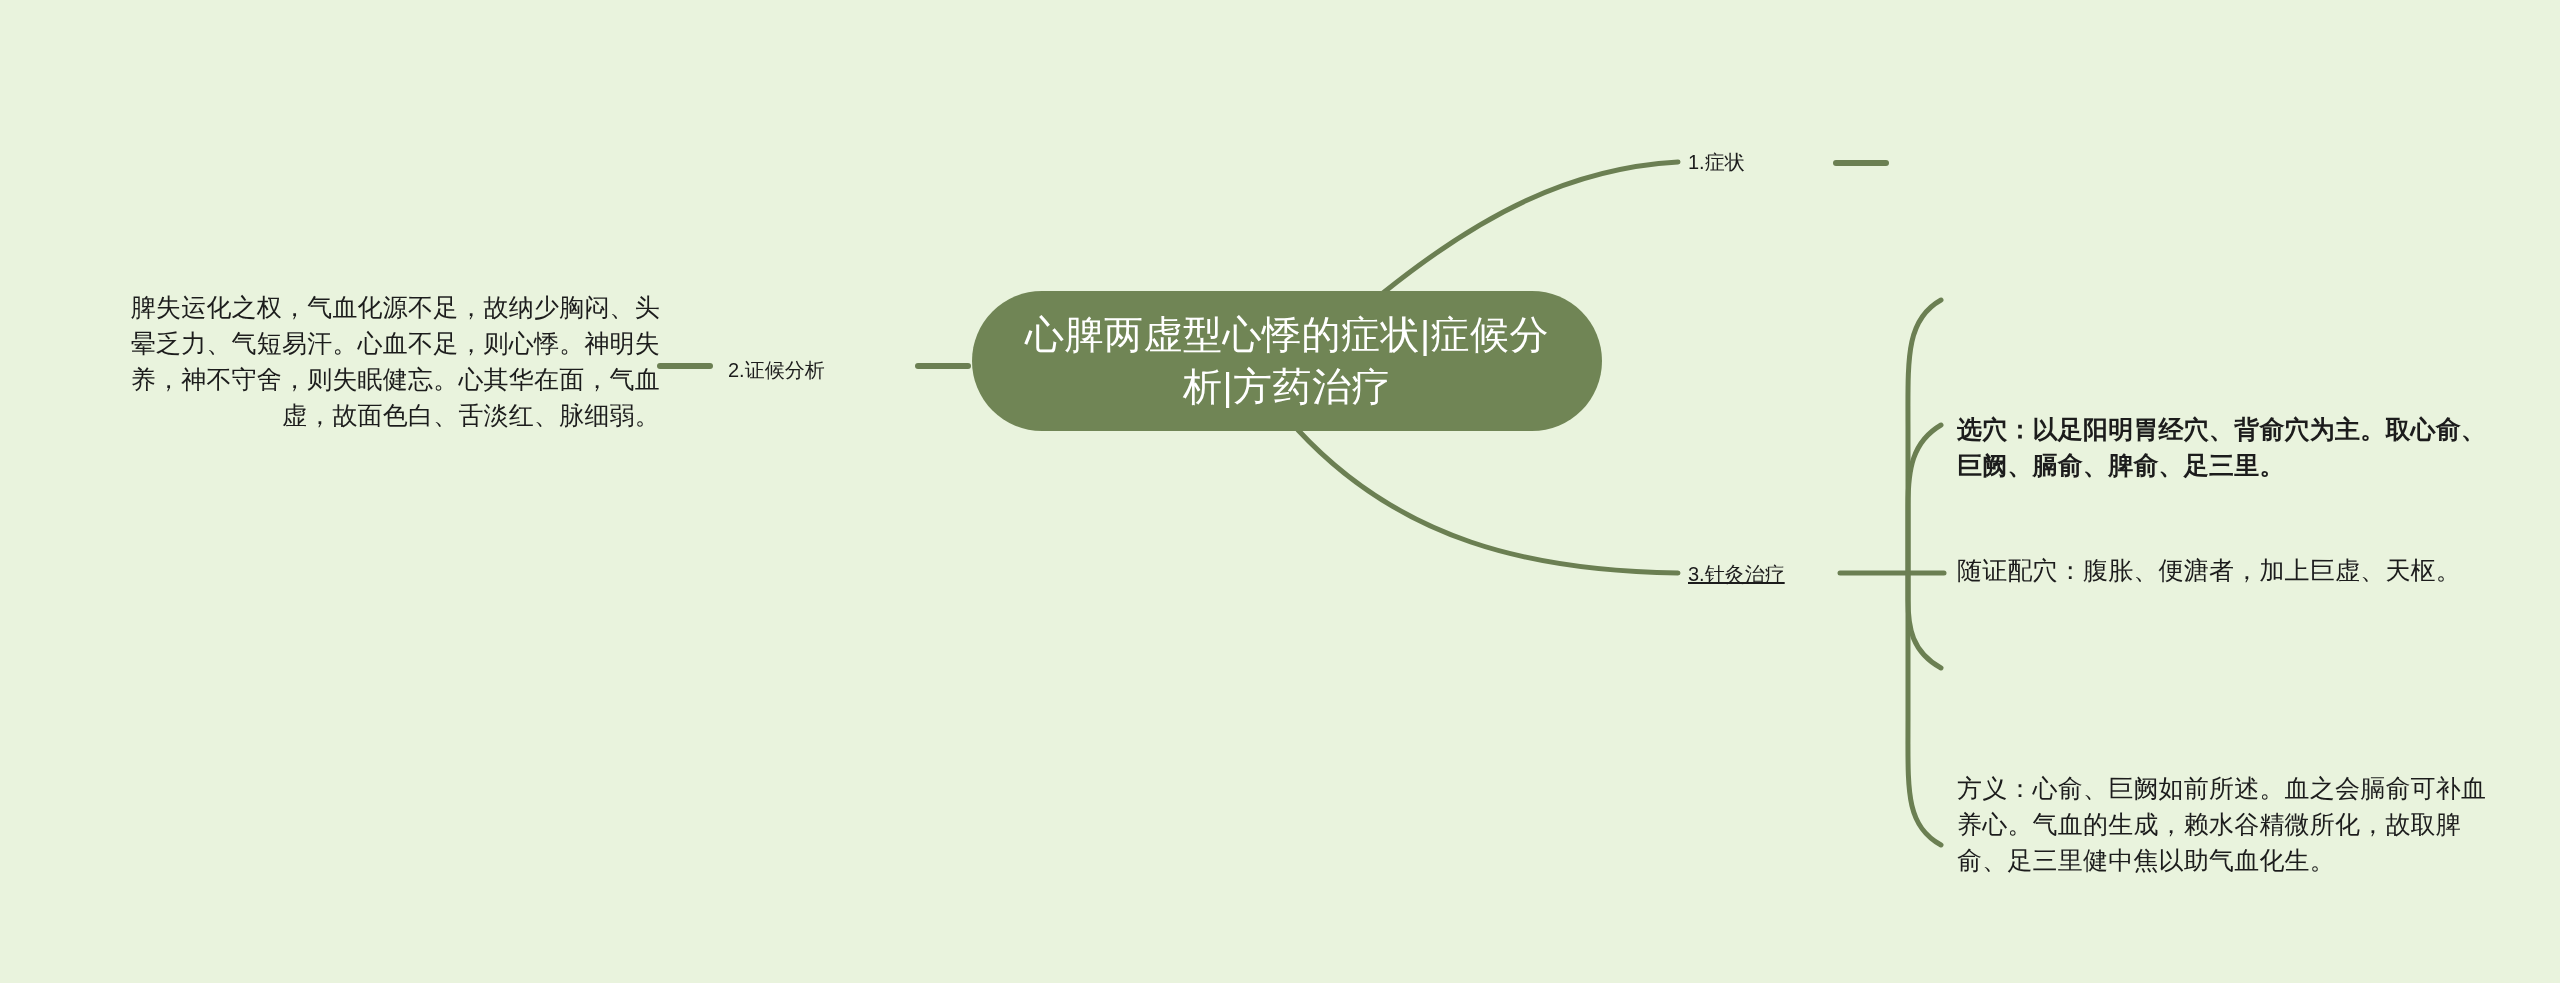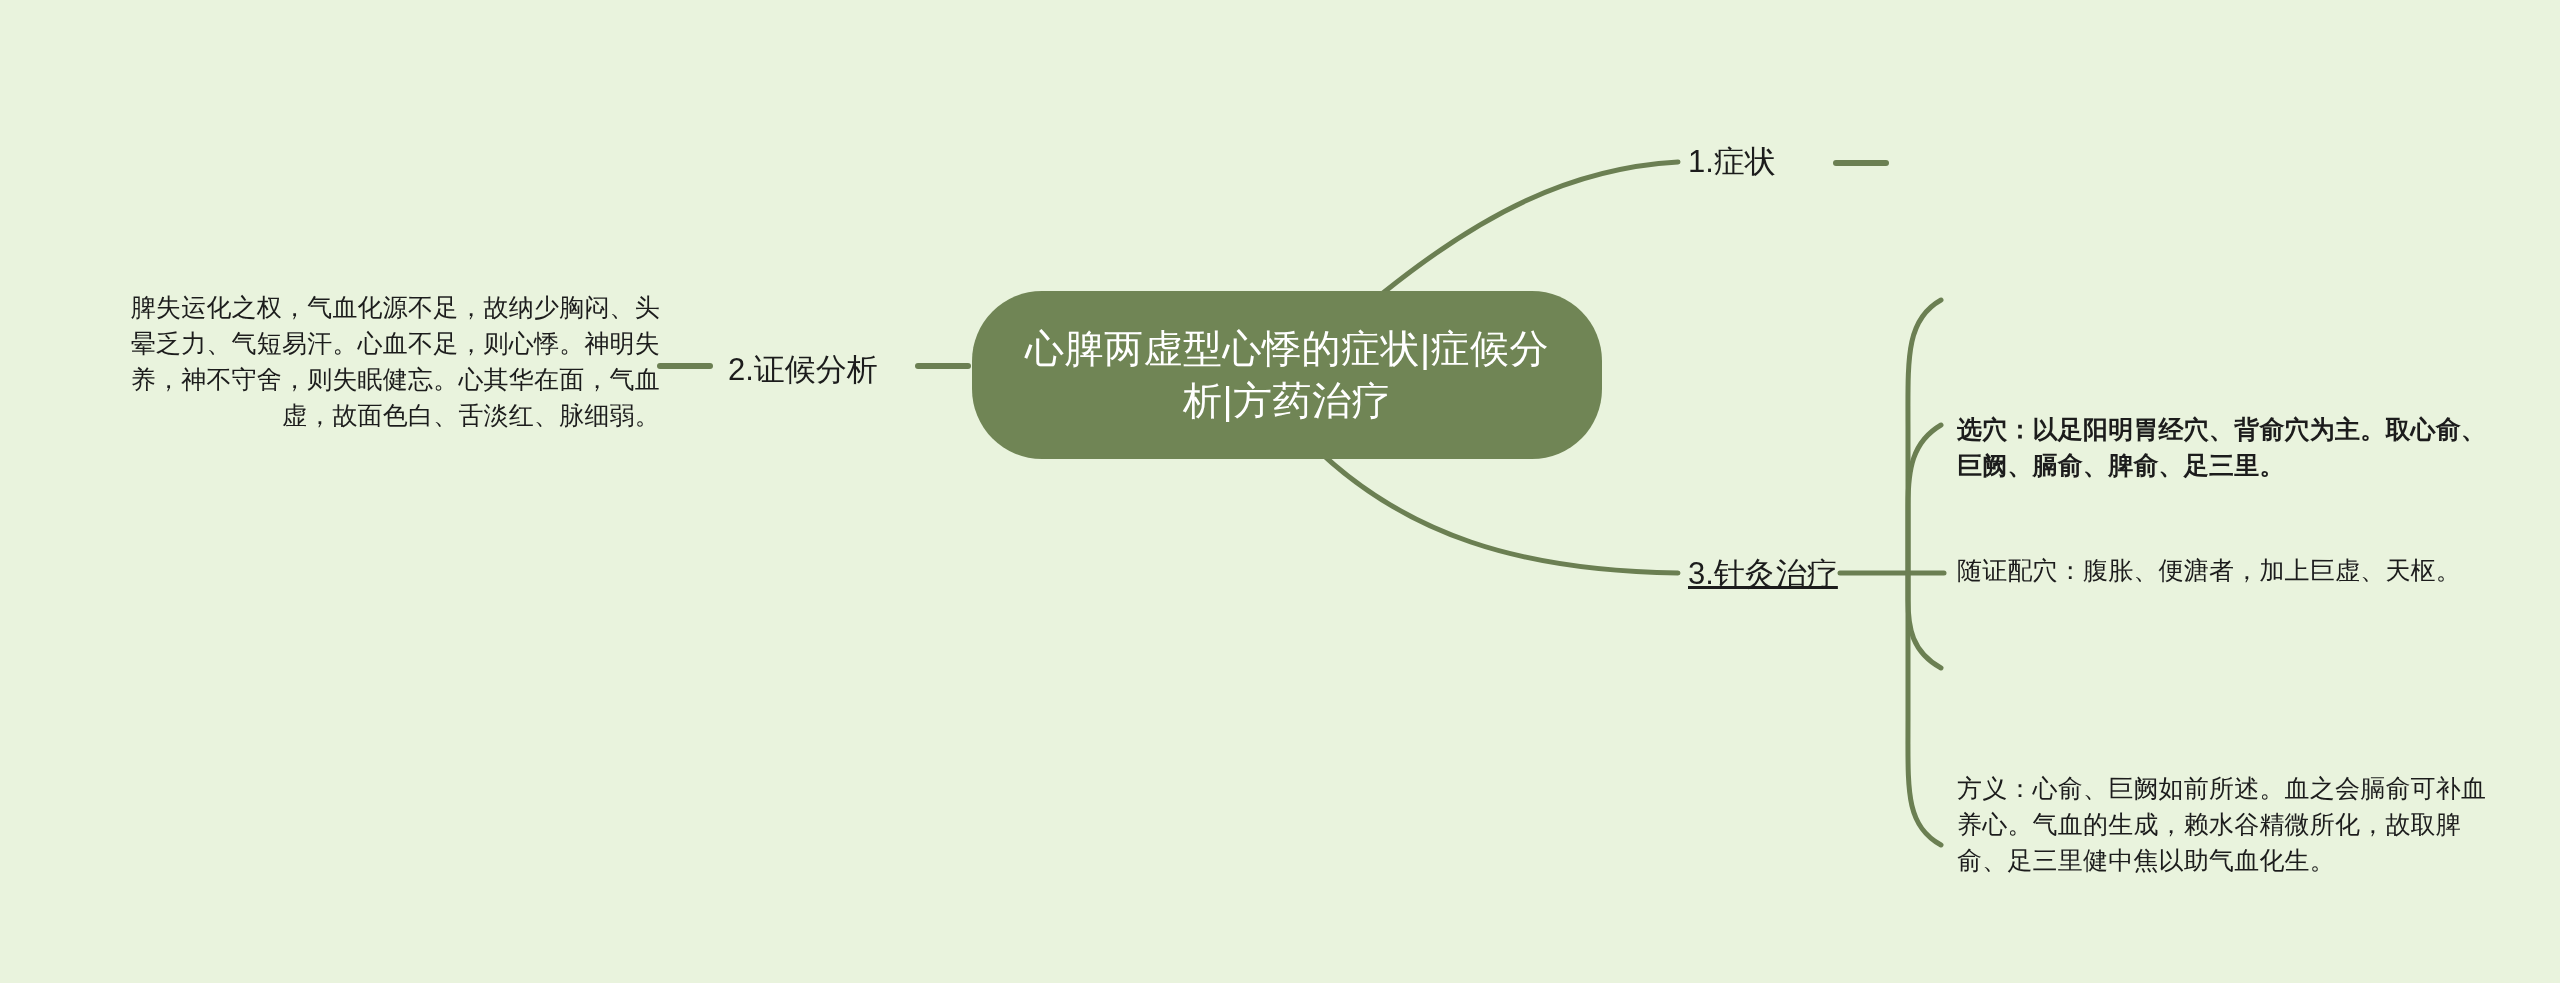--- a/index.html
+++ b/index.html
@@ -27,21 +27,21 @@
     height: 983px;
     pointer-events: none;
   }
 
   
   .root-node {
     position: absolute;
     left: 972px;
     top: 291px;
     width: 630px;
-    height: 168px;
+    height: 140px;
     background: #708555;
     border-radius: 70px;
     display: flex;
     align-items: center;
     justify-content: flex-end;
     box-sizing: border-box;
     padding: 0 44px;
   }
   .root-node .root-label {
     color: #ffffff;
@@ -49,21 +49,21 @@
     line-height: 52px;
     text-align: center;
     letter-spacing: 0.5px;
     font-weight: 400;
   }
 
   
   .branch-label {
     position: absolute;
     color: #1c1c1c;
-    font-size: 31px;
+    font-size: 20px;
     line-height: 38px;
     white-space: nowrap;
   }
   #branch-1-label { left: 1688px; top: 143px; }
   #branch-2-label { left: 728px; top: 351px; }
   #branch-3-label { left: 1688px; top: 555px; text-decoration: underline; }
 
   
   .leaf-text {
     position: absolute;

